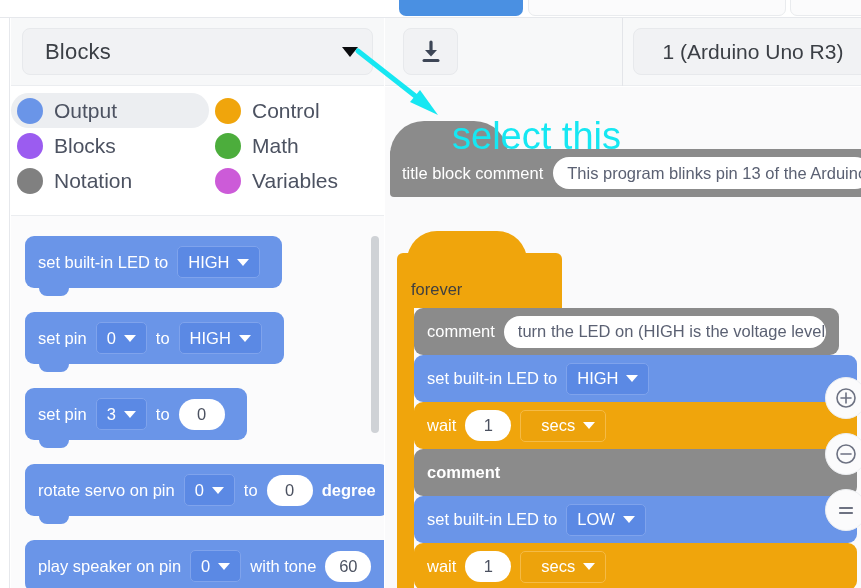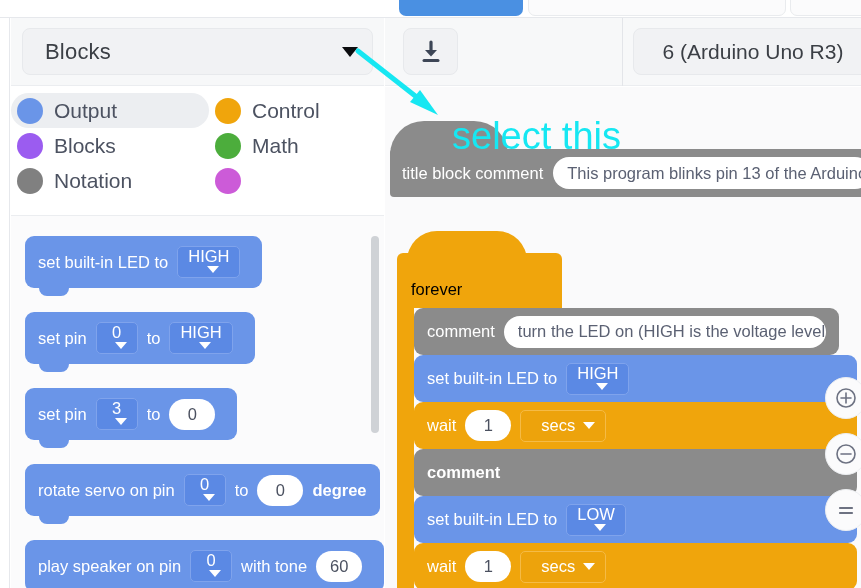--- a/index.html
+++ b/index.html
@@ -137,21 +137,21 @@
   .blk.blue   .notch-bot::after { background: #6a95e8; }
 
   
   .dd {
     display: inline-flex; align-items: center;
     height: 32px; padding: 0 10px;
     border-radius: 5px;
     color: #ffffff; font-size: 16.5px;
     margin-right: 9px;
   }
-  .dd.on-blue   { background: #5b89e4; border: 1px solid #7fa3ec; flex-direction: column; }
+  .dd.on-blue   { background: #5b89e4; border: 1px solid #7fa3ec; }
   .dd.on-orange { background: #eda30c; border: 1px solid #f5bb46; padding-left: 20px; }
   .dd .dd-caret {
     margin-left: 8px;
     width: 0; height: 0;
     border-left: 6px solid transparent;
     border-right: 6px solid transparent;
     border-top: 7px solid #ffffff;
   }
   
   .oval {
@@ -228,21 +228,21 @@
     color: #ffffff; font-size: 16.5px;
   }
   .forever-cap {
     position: absolute; left: 10px; top: -22px;
     width: 120px; height: 30px;
     background: #f0a50c;
     border-radius: 62px 62px 0 0;
   }
   .forever-label {
     position: absolute; left: 14px; bottom: 9px;
-    color: #000000; font-size: 16.5px;
+    color: #404040; font-size: 16.5px;
   }
   .forever-arm {
     position: absolute; left: 0; top: 55px;
     width: 17px; height: 380px;
     background: #f0a50c;
   }
   .forever-stack { position: absolute; left: 17px; top: 55px; }
 
   
   .zoom-ctrls { position: absolute; right: -6px; top: 290px; }
@@ -309,20 +309,21 @@
           <span class="cat-name">Math</span>
         </div>
       </div>
       <div class="cat-row">
         <div class="cat-item col1">
           <span class="cat-dot" style="background:#808080"></span>
           <span class="cat-name">Notation</span>
         </div>
         <div class="cat-item col2">
           <span class="cat-dot" style="background:#cc5bd8"></span>
+          <span class="cat-name">Variables</span>
         </div>
       </div>
     </div>
 
     <div class="palette-canvas">
 
       <div class="blk blue" style="left:14px; top:20px; height:52px;">
         <span class="notch-bot"></span>
         <span class="lbl">set built-in LED to</span>
         <span class="dd on-blue">
@@ -385,21 +386,21 @@
   <div class="right-toolbar">
     <div class="dl-btn">
       <svg width="26" height="26" viewBox="0 0 26 26">
         <path d="M13 3 L13 14" stroke="#3d4656" stroke-width="3.2" stroke-linecap="round" fill="none"></path>
         <path d="M7 11 L13 17.5 L19 11 Z" fill="#3d4656"></path>
         <path d="M6 21.5 L20 21.5" stroke="#3d4656" stroke-width="3" stroke-linecap="round"></path>
       </svg>
     </div>
     <div class="tb-divider"></div>
     <div class="board-select">
-      <span class="board-select-label">6 (Arduino Uno R3)</span>
+      <span class="board-select-label">1 (Arduino Uno R3)</span>
     </div>
   </div>
 
   <div class="workspace">
 
     <div>
       <div class="hat-cap"></div>
       <div class="hat-block"></div>
       <div class="hat-content" style="left:5px; top:62px;">
         <span style="margin-right:10px;">title block comment</span>

